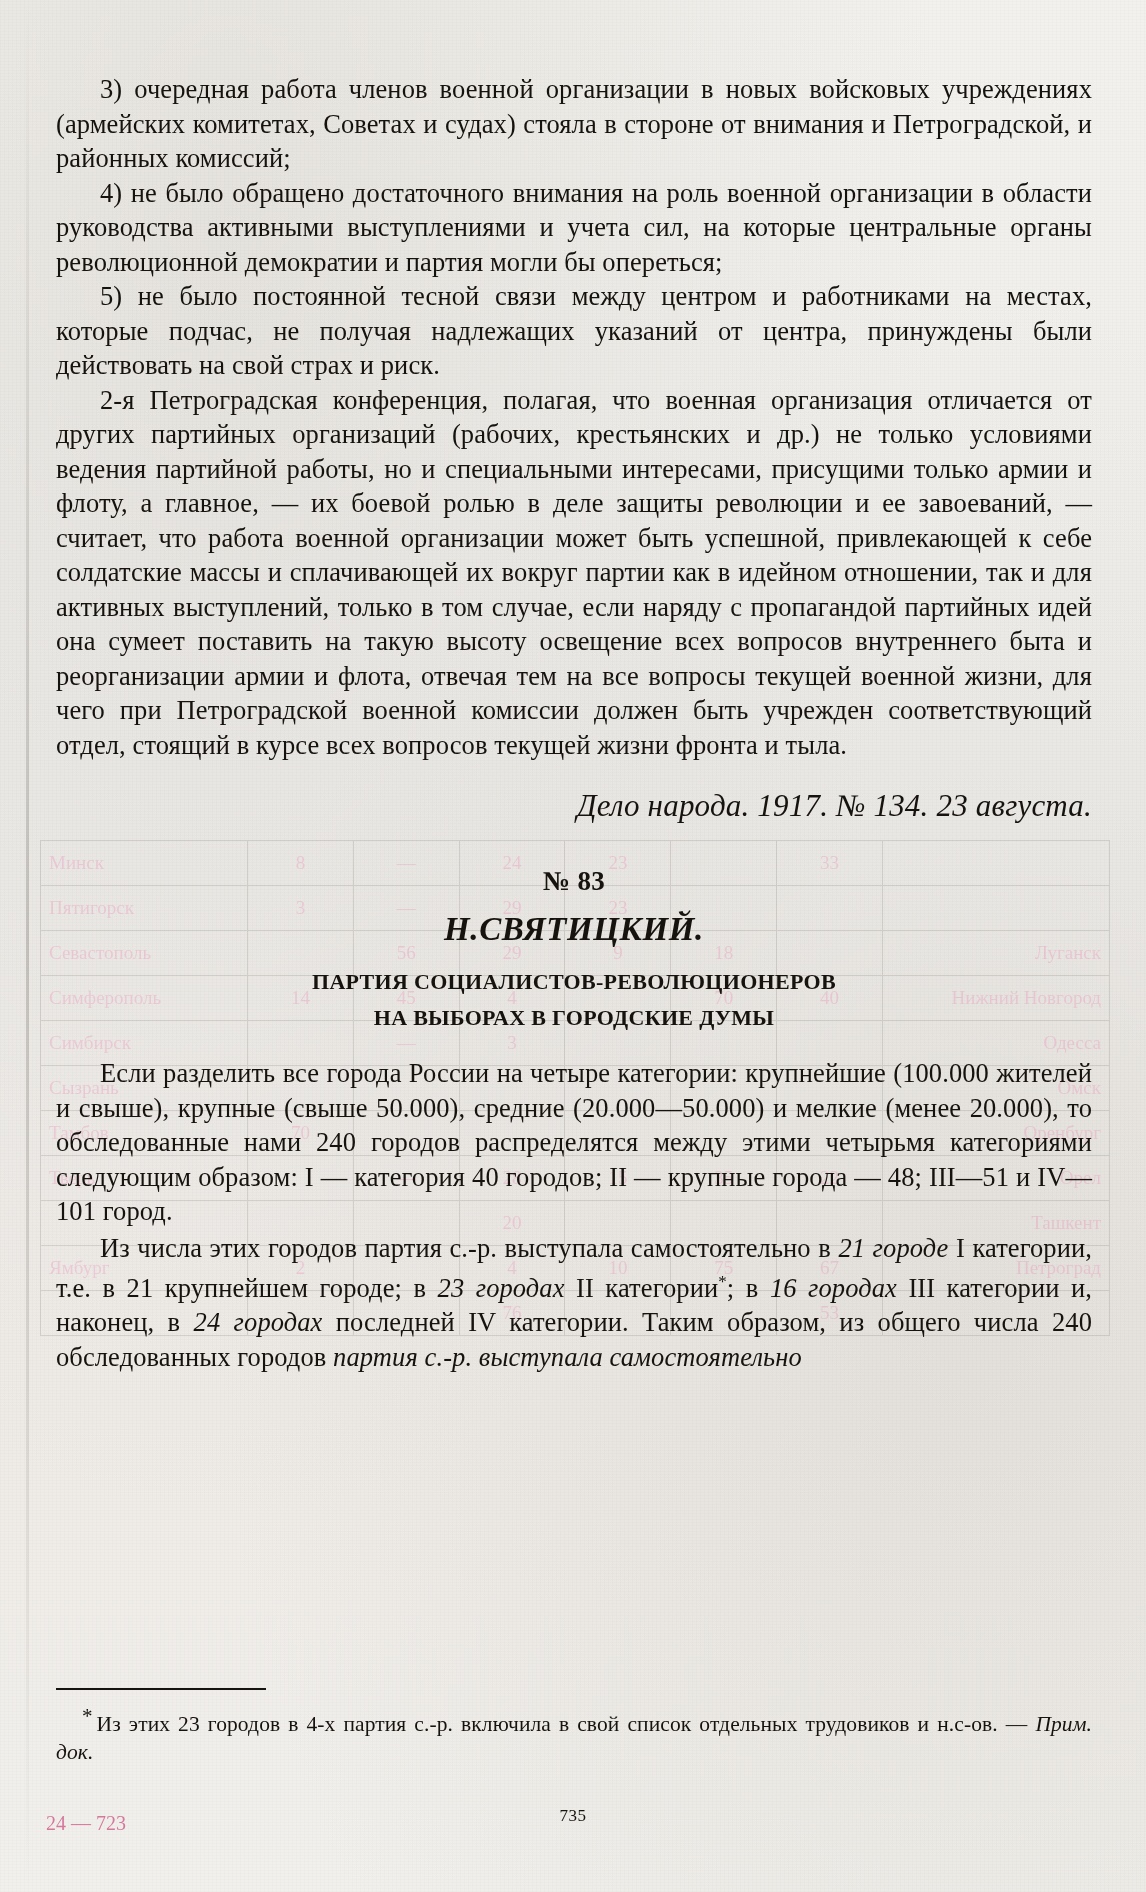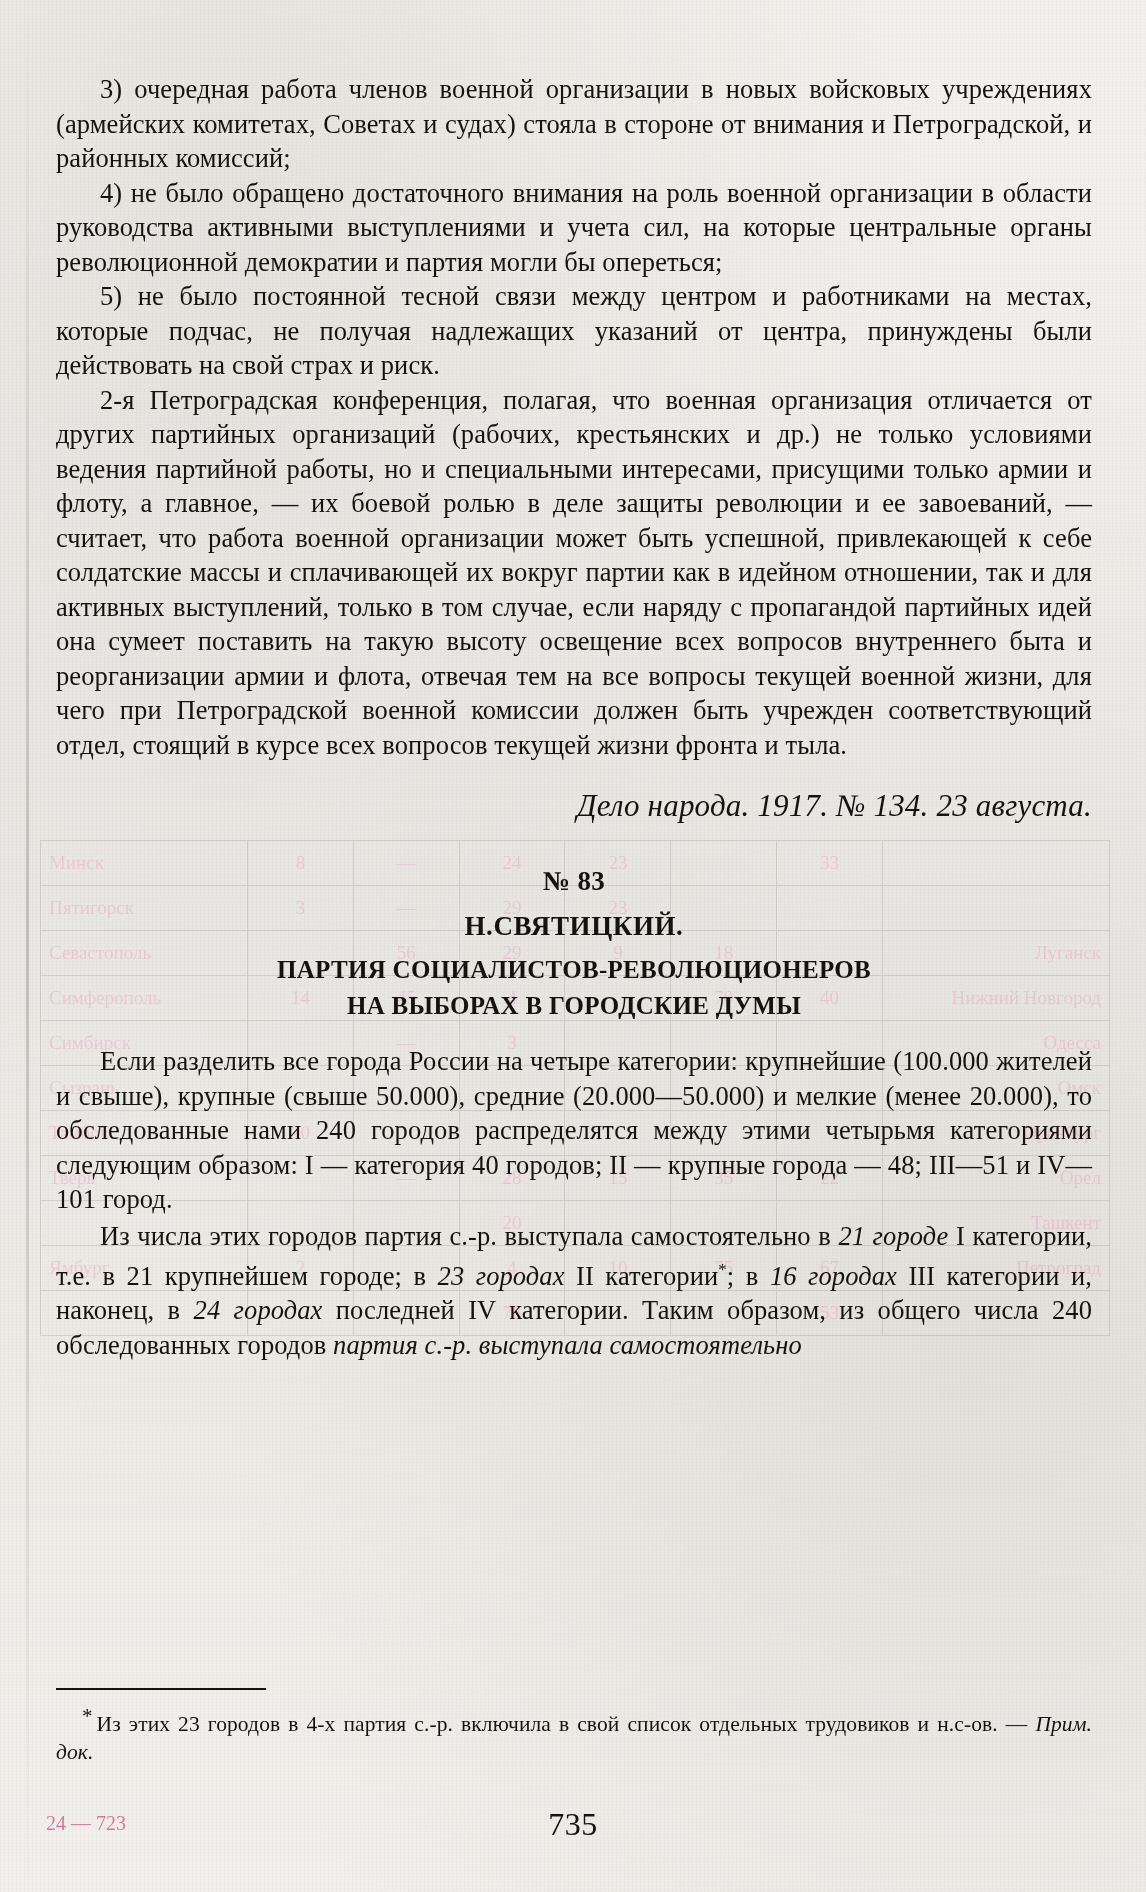--- a/index.html
+++ b/index.html
@@ -102,28 +102,29 @@
     margin-top: 42px;
     text-align: center;
     font-weight: bold;
     font-size: 27px;
     letter-spacing: 0.4px;
   }
   .author {
     margin-top: 14px;
     text-align: center;
     font-weight: bold;
-    font-size: 27px;
+    font-size: 33px;
     letter-spacing: 0.6px;
+    font-style: italic;
   }
   .title {
-    margin-top: 10px;
+    margin-top: 16px;
     text-align: center;
     font-weight: bold;
-    font-size: 25px;
+    font-size: 22px;
     line-height: 36px;
     letter-spacing: 0.3px;
   }
 
   .body-block { margin-top: 20px; }
   .body-block p + p { margin-top: 2px; }
 
   em.it { font-style: italic; }
 
   .footnote-area {
@@ -150,21 +151,21 @@
     margin-right: 4px;
   }
   .fn-indent { display: inline-block; width: 26px; }
 
   .page-number {
     position: absolute;
     left: 0;
     right: 0;
     top: 1806px;
     text-align: center;
-    font-size: 32px;
+    font-size: 17px;
     letter-spacing: 0.5px;
   }
 
   .signature {
     position: absolute;
     left: 46px;
     top: 1812px;
     font-size: 20px;
     color: #be185d;
     opacity: 0.55;

